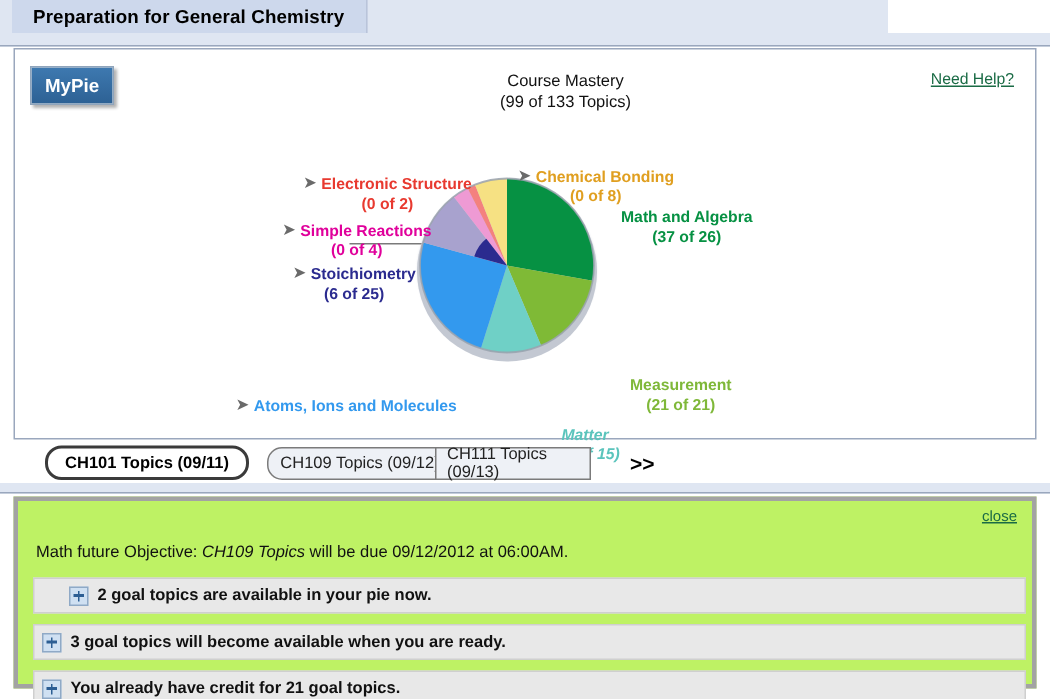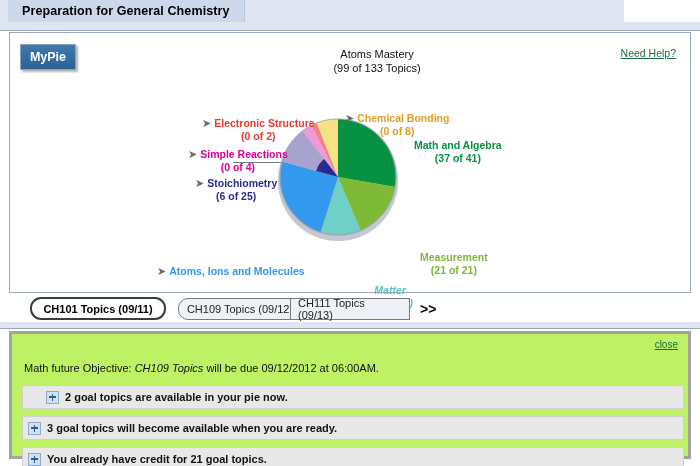--- a/index.html
+++ b/index.html
@@ -9,21 +9,20 @@
     background:#ffffff;
     font-family:"Liberation Sans","DejaVu Sans",sans-serif;
     font-size:11px;color:#000;
   }
   .page{position:relative;width:700px;height:466px;}
 
   
   .titlestrip{
     position:absolute;left:0;top:0;width:592px;height:22px;
     background:#dfe6f2;
-    padding-left:32px;
   }
   .titletab{
     position:absolute;left:8px;top:0;height:22px;
     background:#cdd8ec;
     padding:0 14px 0 14px;
     display:flex;align-items:center;
     font-weight:bold;font-size:12.5px;color:#000;
     letter-spacing:.1px;
     border-right:1px solid #b9c4da;
   }
@@ -139,21 +138,21 @@
   </div>
   <div class="titlestrip-under"></div>
 
   <div class="piepanel">
 
     <div class="mypie-btn">
       <span>MyPie</span>
     </div>
 
     <div class="course-mastery">
-      <div>Atoms Mastery</div>
+      <div>Course Mastery</div>
       <div>(99 of 133 Topics)</div>
     </div>
 
     <a class="need-help">Need Help?</a>
 
     <div class="stage">
 
       <div class="leader" style="left:223px;top:129px;width:62px;"></div>
 
       <div class="pie-wrap">
@@ -196,21 +195,21 @@
         <span class="sub">(0 of 8)</span>
       </div>
 
       <div class="lbl center" style="left:178px;top:115px;color:#E0009B;">
         <span class="arrow">➤</span><span>Simple Reactions</span>
         <span class="sub">(0 of 4)</span>
       </div>
 
       <div class="lbl center" style="left:404px;top:106px;color:#069143;">
         <span>Math and Algebra</span>
-        <span class="sub">(37 of 41)</span>
+        <span class="sub">(37 of 26)</span>
       </div>
 
       <div class="lbl center" style="left:185px;top:144px;color:#2B2B8F;">
         <span class="arrow">➤</span><span>Stoichiometry</span>
         <span class="sub">(6 of 25)</span>
       </div>
 
       <div class="lbl center" style="left:410px;top:218px;color:#7FB839;">
         <span>Measurement</span>
         <span class="sub">(21 of 21)</span>
@@ -229,21 +228,21 @@
   </div>
 
   <div class="tabrule"></div>
   <div class="tabrow">
     <div class="tab active" style="left:30px;width:136px;border-radius:11px;">
       <span>CH101 Topics  (09/11)</span>
     </div>
     <div class="tab" style="left:178px;width:124px;border-radius:10px;">
       <span>CH109 Topics  (09/12)</span>
     </div>
-    <div class="tab" style="left:290px;width:120px;">
+    <div class="tab" style="left:290px;width:104px;">
       <span>CH111 Topics  (09/13)</span>
     </div>
     <div class="tab-more" style="left:420px;">&gt;&gt;</div>
   </div>
 
   <div class="botpanel">
     <a class="close-link">close</a>
 
     <div class="objective">
       <span>Math future Objective: </span><span class="it">CH109 Topics</span><span> will be due 09/12/2012 at 06:00AM.</span>

